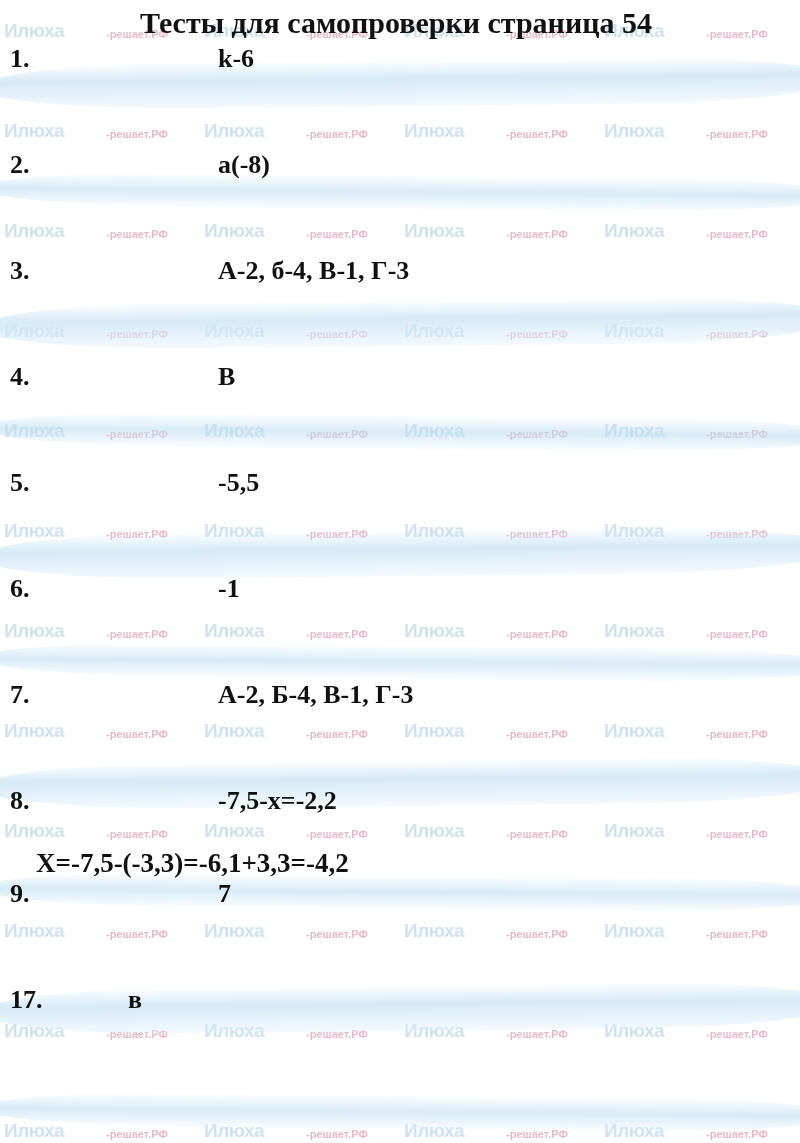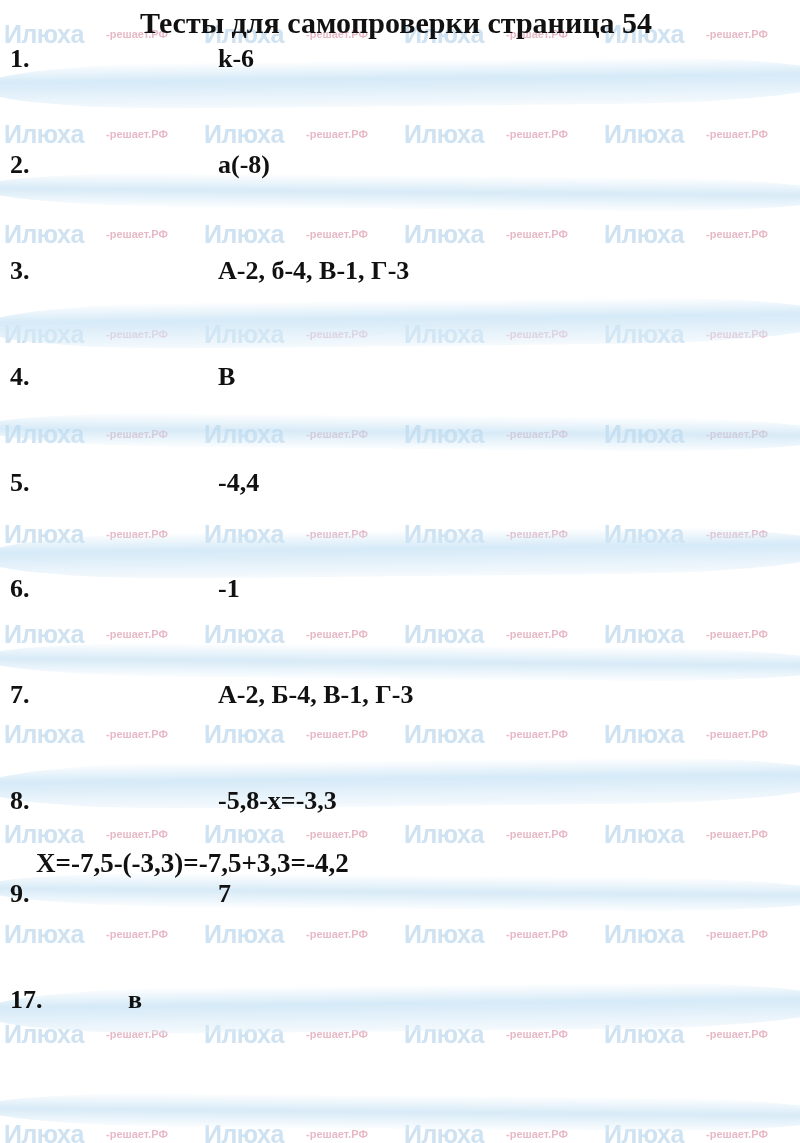--- a/index.html
+++ b/index.html
@@ -34,21 +34,21 @@
     height: 100px;
     flex: 0 0 200px;
   }
   .wm-text {
     position: absolute;
     top: 30px;
     left: 4px;
     white-space: nowrap;
     font-family: "Liberation Sans", sans-serif;
     font-weight: bold;
-    font-size: 25px;
+    font-size: 19px;
     color: #cfe2f1;
     letter-spacing: -0.5px;
   }
   .wm-sub {
     position: absolute;
     top: 38px;
     left: 106px;
     white-space: nowrap;
     font-family: "Liberation Sans", sans-serif;
     font-weight: bold;
@@ -371,38 +371,38 @@
       <div class="ans-val">А-2, б-4, В-1, Г-3</div>
     </div>
 
     <div class="answer-row">
       <div class="ans-num">4.</div>
       <div class="ans-val">В</div>
     </div>
 
     <div class="answer-row">
       <div class="ans-num">5.</div>
-      <div class="ans-val">-4,4</div>
+      <div class="ans-val">-5,5</div>
     </div>
 
     <div class="answer-row">
       <div class="ans-num">6.</div>
       <div class="ans-val">-1</div>
     </div>
 
     <div class="answer-row">
       <div class="ans-num">7.</div>
       <div class="ans-val">А-2, Б-4, В-1, Г-3</div>
     </div>
 
     <div class="answer-row">
       <div class="ans-num">8.</div>
-      <div class="ans-val">-5,8-х=-3,3</div>
-    </div>
-    <div class="ans-extra">Х=-7,5-(-3,3)=-7,5+3,3=-4,2</div>
+      <div class="ans-val">-7,5-х=-2,2</div>
+    </div>
+    <div class="ans-extra">Х=-7,5-(-3,3)=-6,1+3,3=-4,2</div>
 
     <div class="answer-row">
       <div class="ans-num">9.</div>
       <div class="ans-val">7</div>
     </div>
 
     <div class="answer-row row-10">
       <div class="ans-num">17.</div>
       <div class="ans-val">в</div>
     </div>

